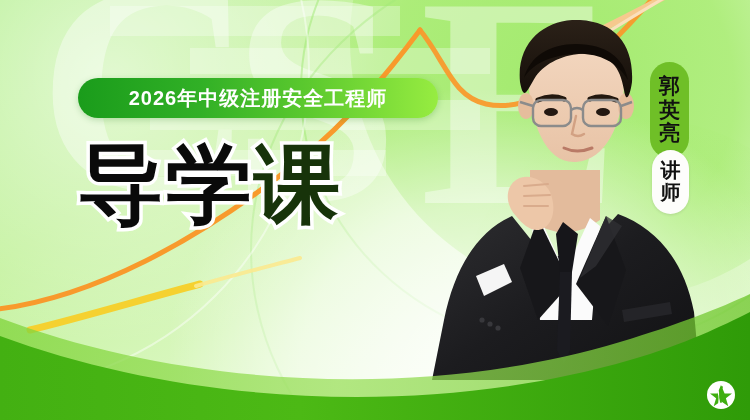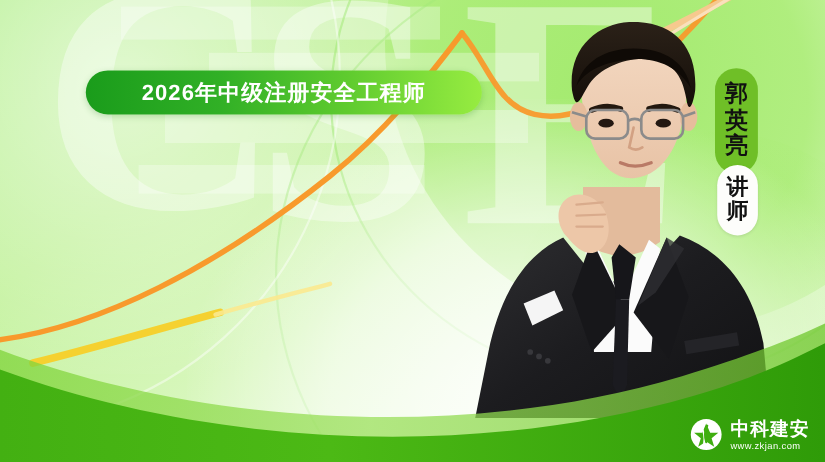--- a/index.html
+++ b/index.html
@@ -72,21 +72,21 @@
   }
   .arc1 { left:300px; top:-170px; width:560px; height:520px; border-color:rgba(150,230,105,.45); }
   .arc2 { left:250px; top:-60px;  width:700px; height:620px; border-color:rgba(160,232,120,.40); }
   .arc3 { left:-330px; top:-250px; width:640px; height:640px; border-color:rgba(255,255,255,.45); }
 
   
   .swoosh { position:absolute; left:0; top:0; width:750px; height:420px; pointer-events:none; }
 
   
   .banner {
-    position:absolute; left:78px; top:64px;
+    position:absolute; left:78px; top:78px;
     width:360px; height:40px;
     border-radius:20px;
     background:linear-gradient(90deg,#1a9c1b 0%,#31b026 34%,#5fcb2f 66%,#97ec41 100%);
     box-shadow:0 2px 6px rgba(40,130,30,.25);
     display:flex; align-items:center; justify-content:center;
   }
   .banner-text {
     color:#ffffff;
     font-size:20px;
     font-weight:700;
@@ -189,20 +189,21 @@
     <path d="M595,40 C630,18 668,-4 700,-24" fill="none" stroke="#fae0bc" stroke-width="3" stroke-linecap="round"></path>
     <path d="M30,330 C80,318 140,300 200,284" fill="none" stroke="#f5d130" stroke-width="7" stroke-linecap="round"></path>
     <path d="M196,286 C230,276 270,266 300,258" fill="none" stroke="#fbe98f" stroke-width="4" stroke-linecap="round" opacity=".9"></path>
   </svg>
 
   <div class="banner">
     <span class="banner-text">2026年中级注册安全工程师</span>
   </div>
 
   <div class="headline">
+    <div class="hl-line two"><span>导学</span><span class="last">课</span></div>
   </div>
 
   <svg class="person" viewBox="0 0 310 360">
     <defs>
       <linearGradient id="suitG" x1="0" y1="0" x2="1" y2="1">
         <stop offset="0%" stop-color="#2e2e31"></stop>
         <stop offset="45%" stop-color="#1c1c1f"></stop>
         <stop offset="100%" stop-color="#101012"></stop>
       </linearGradient>
       <linearGradient id="skinG" x1="0" y1="0" x2="0" y2="1">
@@ -305,19 +306,15 @@
     <path d="M0,46 C190,116 430,128 630,70 C686,54 722,36 750,22 L750,130 L0,130 Z" fill="url(#waveMain)"></path>
   </svg>
 
   <div class="brand">
     <svg class="brand-mark" viewBox="0 0 30 30">
       <circle cx="15" cy="15" r="14" fill="#ffffff"></circle>
       <path d="M15,5 L18.6,13.4 L26,13.4 L19.9,18.3 L22.3,26.2 L15,21.3 L7.7,26.2 L10.1,18.3 L4,13.4 L11.4,13.4 Z" fill="#3fae10"></path>
       <path d="M11,9 C13,13 14,17 13,23" stroke="#ffffff" stroke-width="1.6" fill="none" stroke-linecap="round"></path>
       <path d="M16,7 C14,11 13,16 15,22" stroke="#3fae10" stroke-width="1.8" fill="none" stroke-linecap="round"></path>
     </svg>
-    <div class="brand-txt">
-      <span class="brand-name">中科建安</span>
-      <span class="brand-url">www.zkjan.com</span>
-    </div>
   </div>
 
 </div>
 
 </body></html>

